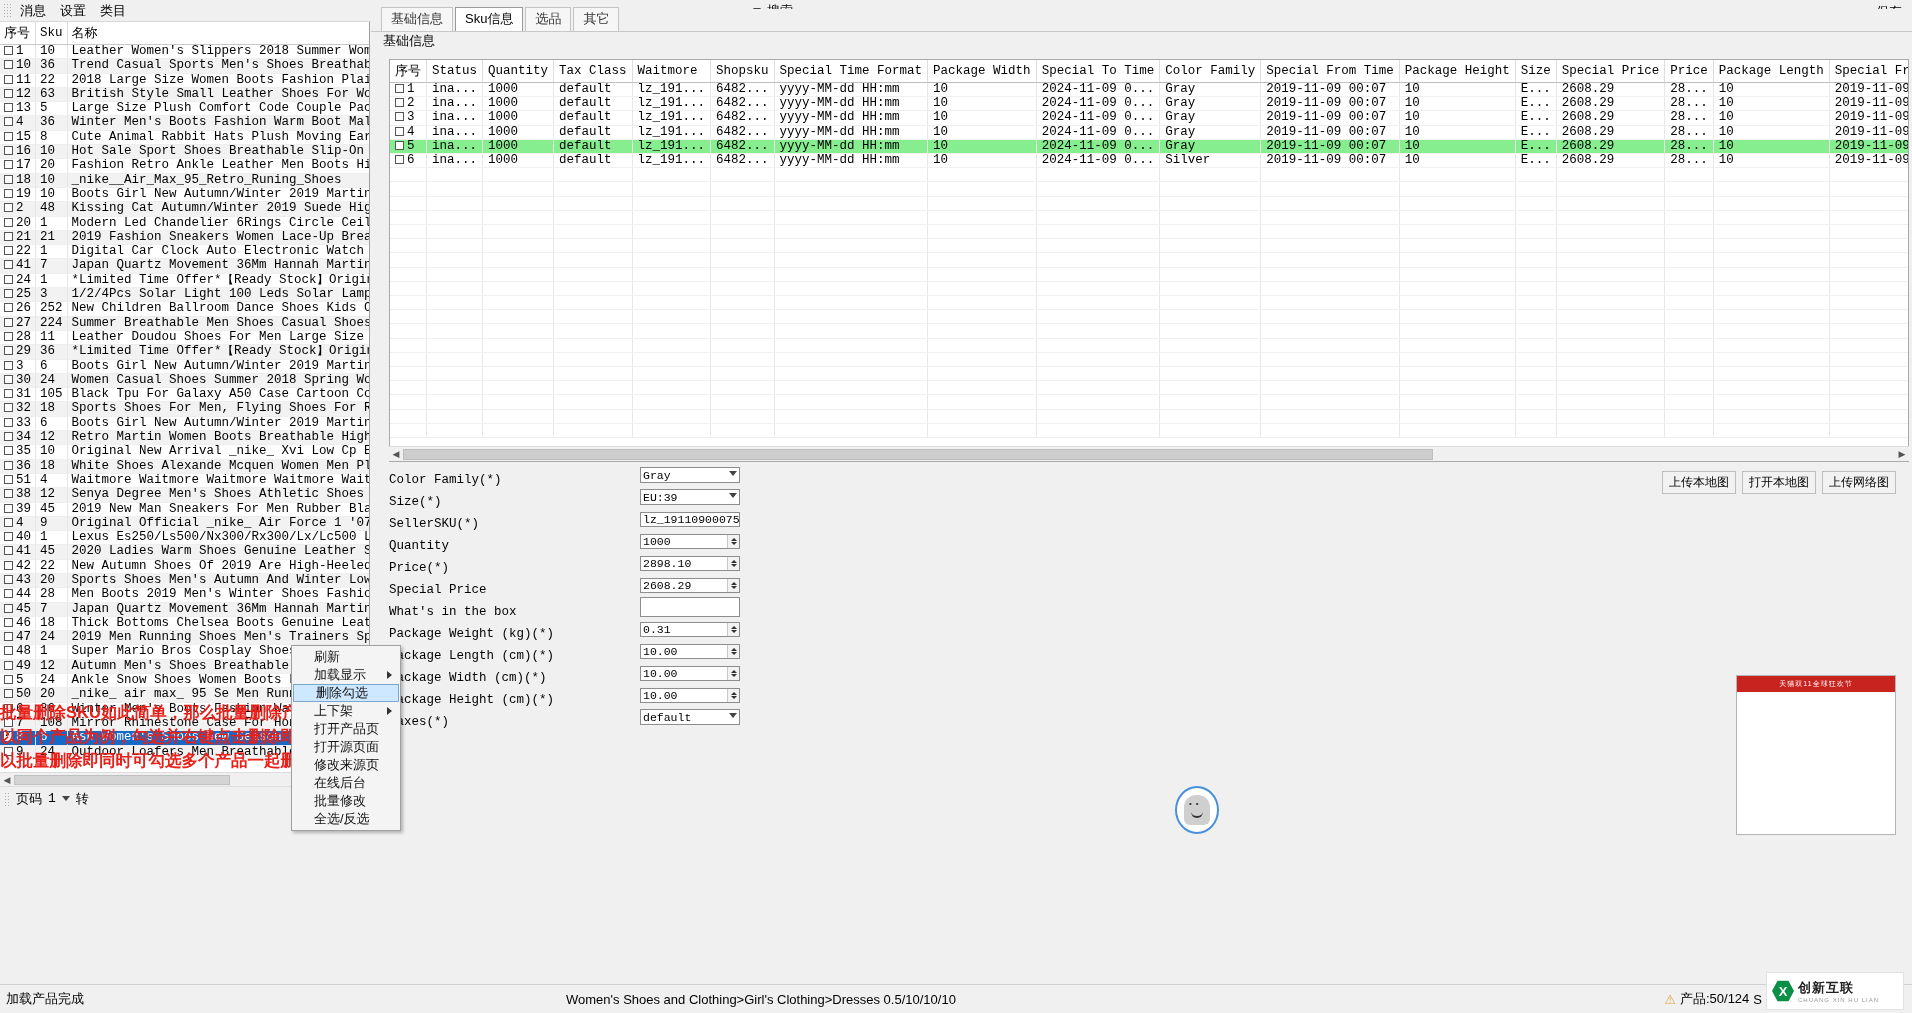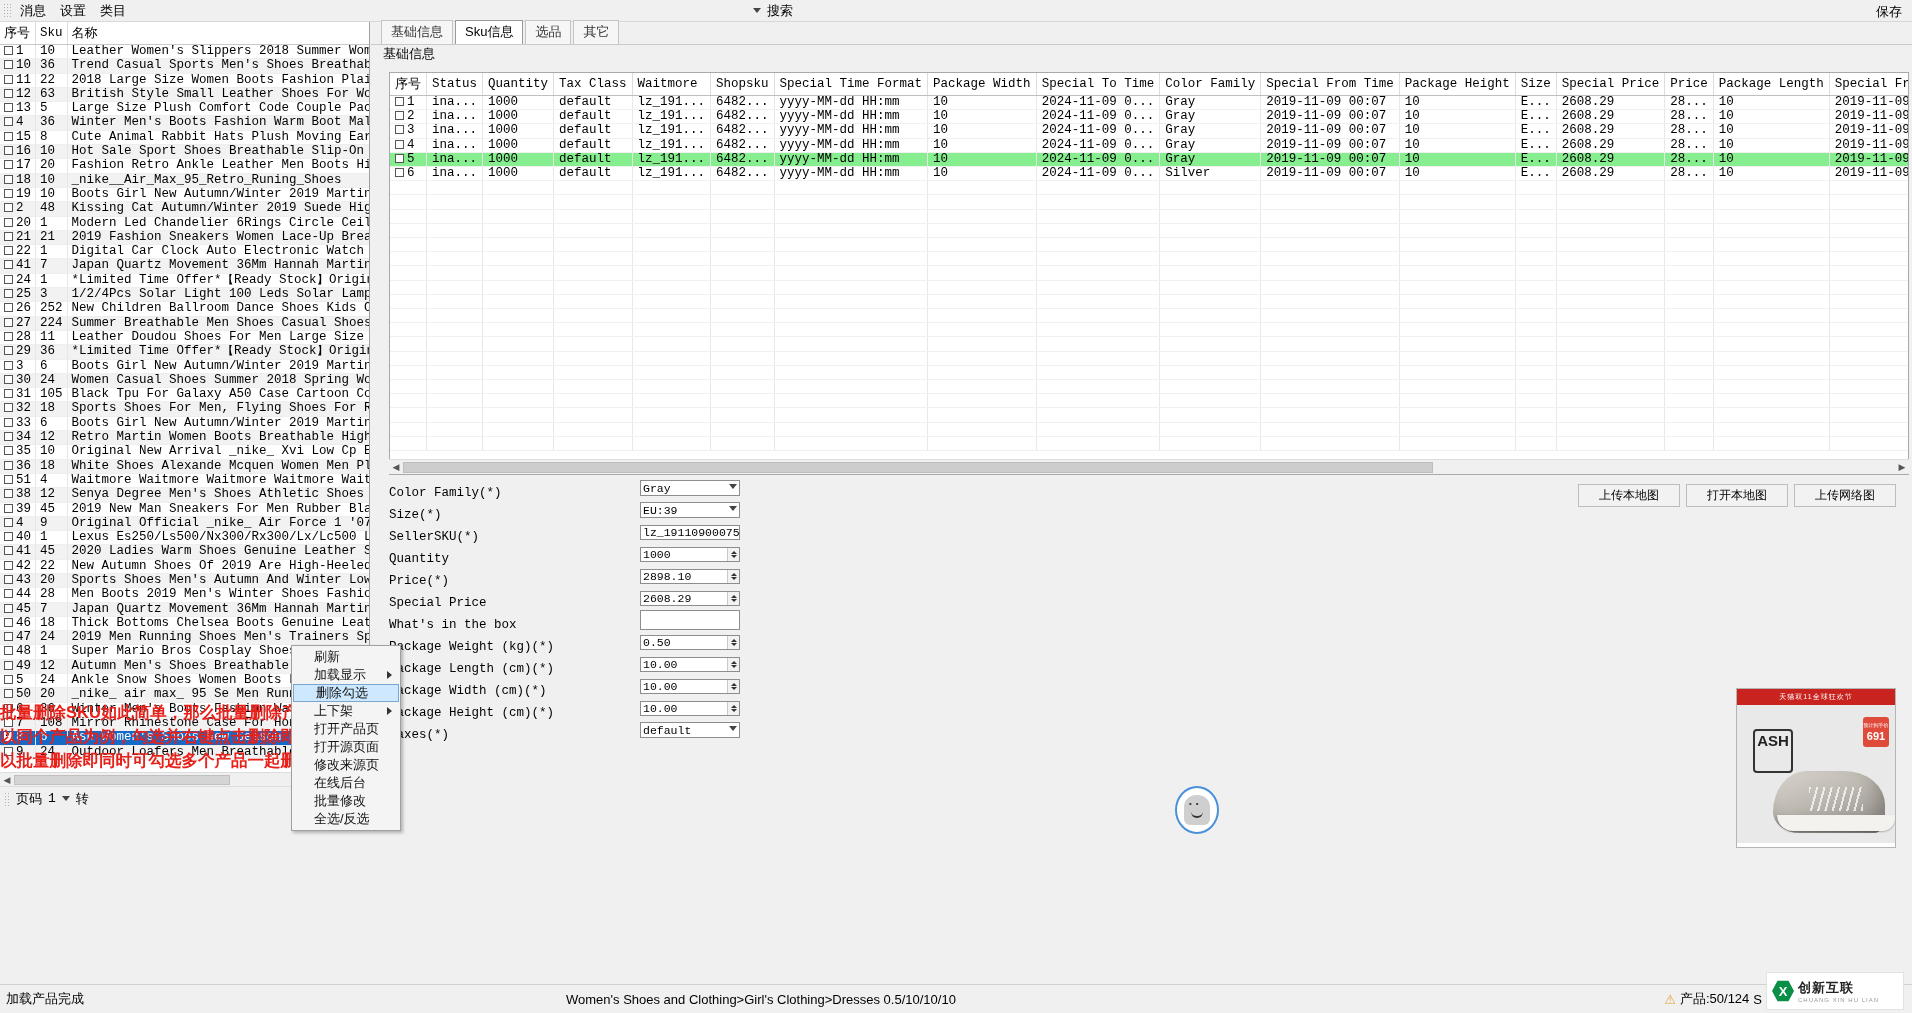--- a/index.html
+++ b/index.html
@@ -87,21 +87,21 @@
     background:#f0f0f0; border-top:1px solid #d0d0d0; font-size:13px;
     display:flex; align-items:center;
   }
   #statusbar .left{ padding-left:6px; }
   #statusbar .crumb{ position:absolute; left:566px; }
   #statusbar .right{ position:absolute; right:150px; display:flex; align-items:center; gap:4px; }
   .warnicon { color:#e8a33d; font-size:13px; }
 
   
   #rightPane {
-    position:absolute; left:371px; top:22px; width:1541px; height:962px; background:#f0f0f0;
+    position:absolute; left:371px; top:9px; width:1541px; height:962px; background:#f0f0f0;
   }
   #tabs { display:flex; align-items:flex-end; height:22px; padding-left:10px; background:#f0f0f0; }
   #tabs .tab {
     font-size:13px; padding:2px 9px 3px; border:1px solid #c4c4c4; border-bottom:none;
     background:#f6f6f6; margin-right:2px; color:#333; cursor:default;
   }
   #tabs .tab.active { background:#fff; color:#000; border-color:#9a9a9a; font-weight:normal; }
 
   #sectionHdr {
     height:18px; background:#f0f0f0; font-size:13px; padding-left:12px; line-height:18px;
@@ -153,21 +153,21 @@
   .spin i { display:block; width:0;height:0;border-left:3px solid transparent;border-right:3px solid transparent;}
   .spin i.up { border-bottom:3px solid #333; margin-bottom:1px;}
   .spin i.dn { border-top:3px solid #333; }
   .selarrow { position:absolute; right:2px; top:3px; }
   .sel-ctl { width:100px; height:16px; border:1px solid #8d8d8d; background:#fff; position:relative;
              font-family:"Liberation Mono", monospace; font-size:11.5px; padding:0 2px; line-height:16px; }
 
   
   #imgBtns { position:absolute; right:16px; top:462px; display:flex; gap:6px; }
   #imgBtns .b {
-    font-size:12px; background:#f2f2f2; border:1px solid #bdbdbd; padding:2px 20px; cursor:default;
+    font-size:12px; background:#f2f2f2; border:1px solid #bdbdbd; padding:2px 6px; cursor:default;
   }
   
   .thumb-card { position:absolute; background:#fff; border:1px solid #b5b5b5; overflow:hidden; }
   #thumb1 { right:16px; top:500px; width:160px; height:160px; }
   #thumb2 { right:16px; top:666px; width:160px; height:160px; }
   .tb-top { height:16px; background:#c9231f; color:#fff; font-size:7px; display:flex;
             align-items:center; justify-content:center; letter-spacing:1px; }
   .tb-body { position:relative; height:108px; background:#e9e9e9; overflow:hidden; }
   .tb-bot { height:20px; background:#c9231f; color:#fff; display:flex; align-items:center;
             justify-content:space-between; padding:0 4px; font-size:8px; font-weight:bold; }
@@ -1128,21 +1128,21 @@
           </span>
         </div>
       </div>
       <div class="fwrap">
         <div class="inp tall" style="height:20px">
           <span></span>
         </div>
       </div>
       <div class="fwrap">
         <div class="inp">
-          <span>0.50</span>
+          <span>0.31</span>
           <span class="spin">
             <i class="up"></i>
             <i class="dn"></i>
           </span>
         </div>
       </div>
       <div class="fwrap">
         <div class="inp">
           <span>10.00</span>
           <span class="spin">
@@ -1176,30 +1176,20 @@
 
   <div id="imgBtns">
     <span class="b">上传本地图</span>
     <span class="b">打开本地图</span>
     <span class="b">上传网络图</span>
   </div>
 
 
   <div class="thumb-card" id="thumb2">
     <div class="tb-top">天猫双11全球狂欢节</div>
-    <div class="tb-body" style="height:138px">
-      <div class="ashlogo">ASH</div>
-      <div class="shoe" style="left:36px;top:66px;width:112px;height:62px">
-          <span class="lace"></span>
-        </div>
-      <div class="tb-badge">
-        <span style="font-size:5px">预计到手价</span>
-        <div class="tb-circle" style="position:static;margin-top:2px">691</div>
-      </div>
-    </div>
   </div>
 </div>
 
 <div id="avatar">
   <div class="ring">
       <div class="face"></div>
     </div>
 </div>
 
 <div id="statusbar">

